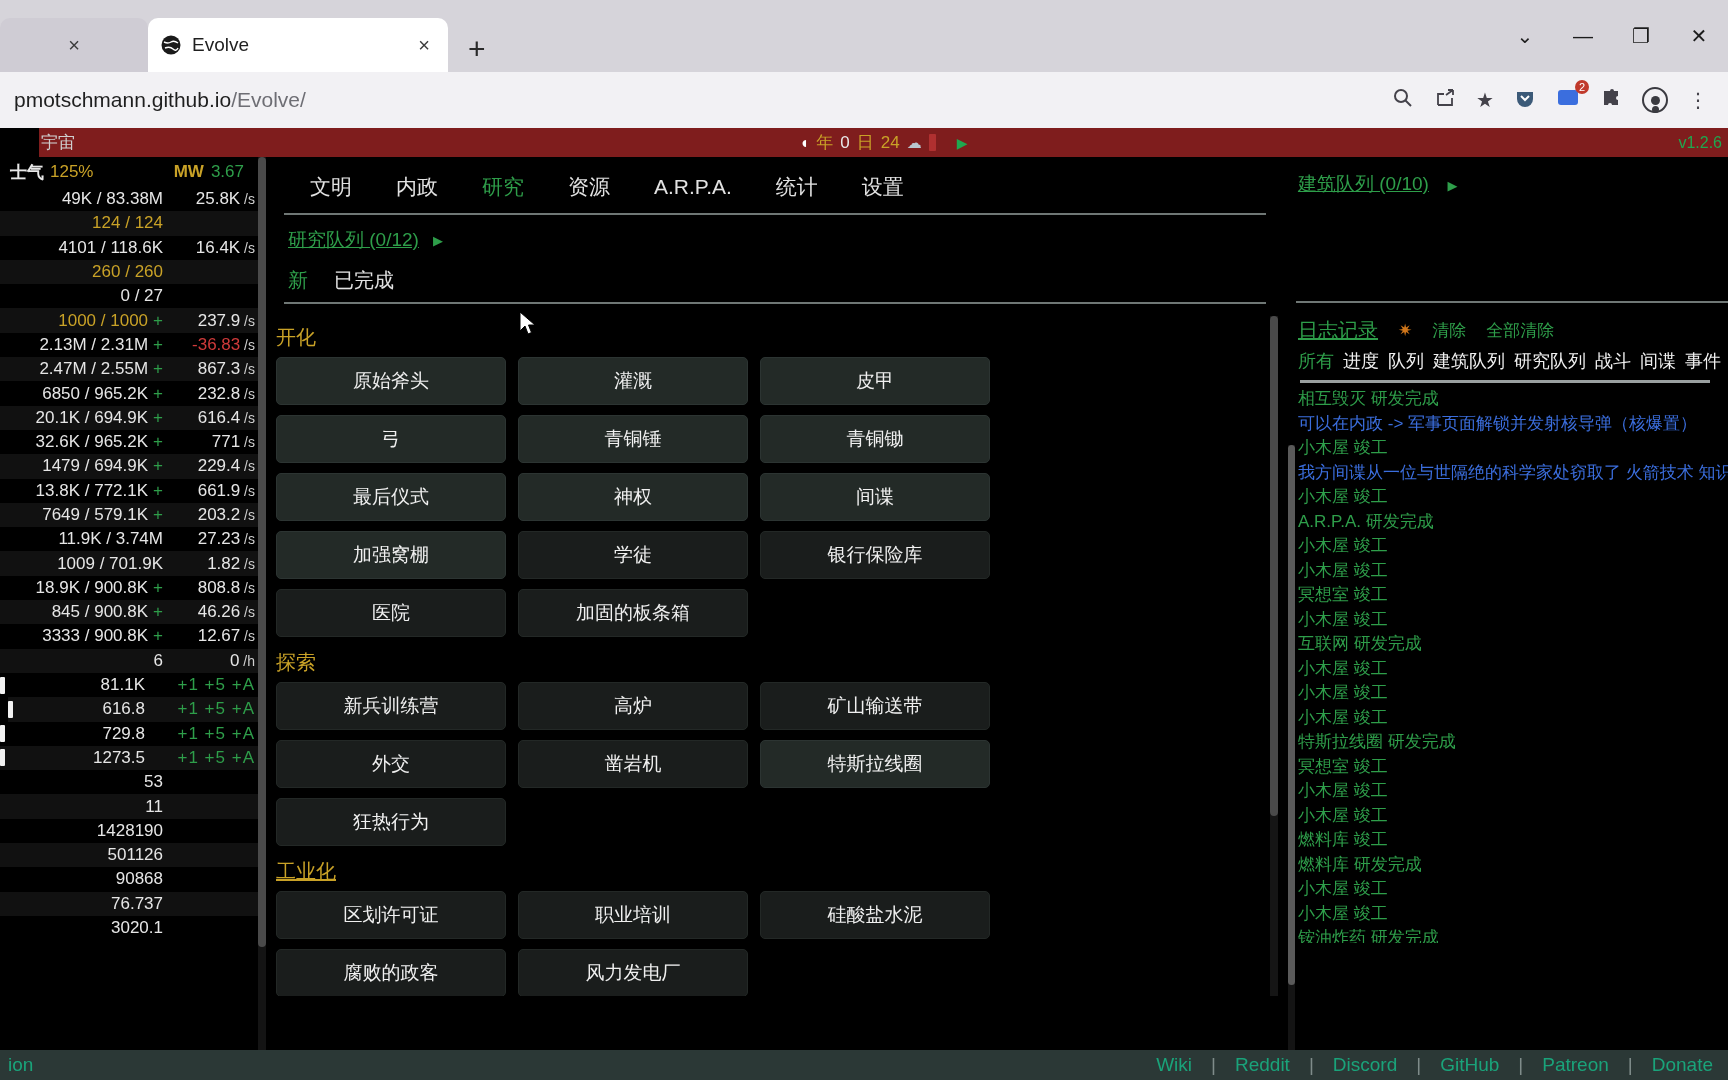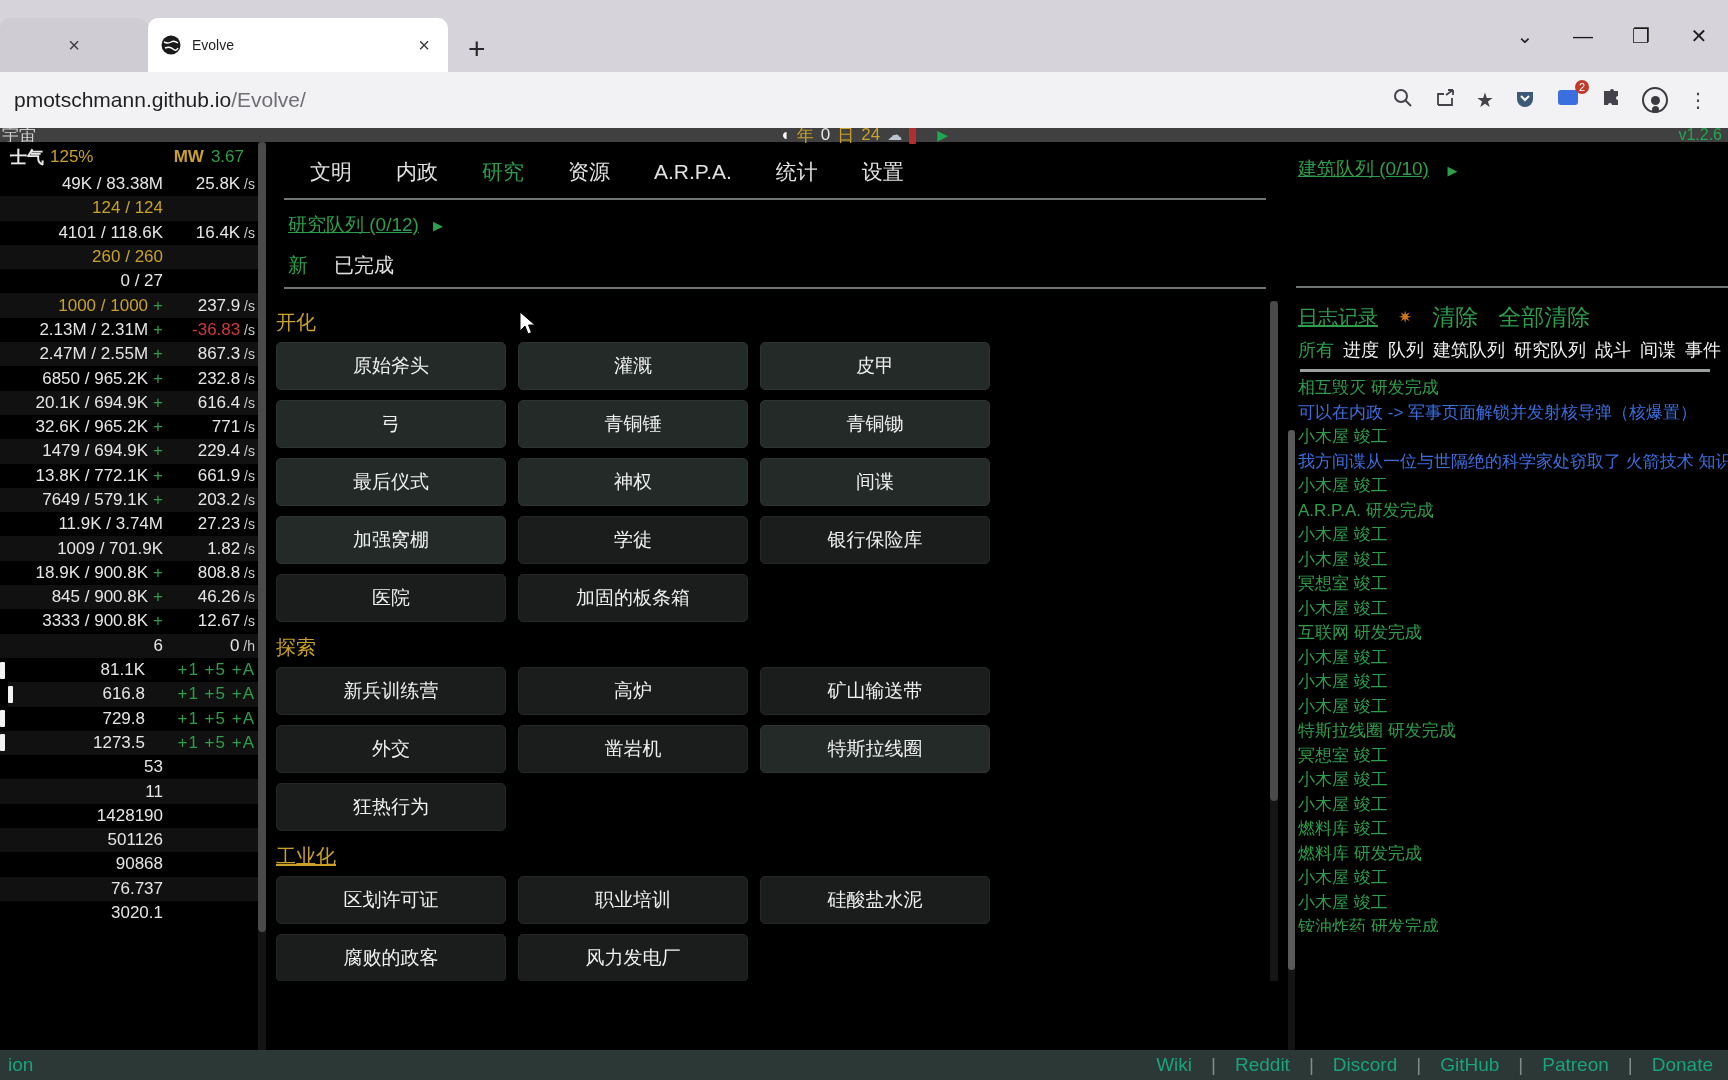--- a/index.html
+++ b/index.html
@@ -21,21 +21,21 @@
     border-radius: 10px 10px 0 0; display: flex; align-items: center;
     justify-content: center; position: relative;
   }
   .tab-ghost .x { color: #3c3c3c; font-size: 20px; }
   .tab-active {
     width: 300px; height: 54px; background: #fff;
     border-radius: 10px 10px 0 0; display: flex; align-items: center;
     padding: 0 12px; gap: 10px; position: relative;
   }
   .tab-favicon { width: 22px; height: 22px; }
-  .tab-title { font-size: 14px; color: #1f1f1f; flex: 1; white-space: nowrap; }
+  .tab-title { font-size: 19px; color: #1f1f1f; flex: 1; white-space: nowrap; }
   .tab-x { font-size: 20px; color: #3c3c3c; padding: 0 6px; }
   .new-tab { font-size: 30px; color: #2a2a2a; padding: 0 20px 8px 20px; line-height: 1; }
   .win-ctrls {
     position: absolute; right: 0; top: 0; height: 72px;
     display: flex; align-items: center; gap: 0;
   }
   .win-btn {
     width: 58px; height: 72px; display: flex; align-items: center;
     justify-content: center; color: #1c1c1c; font-size: 20px;
   }
@@ -61,22 +61,22 @@
     content: ""; width: 9px; height: 9px; border-radius: 50%;
     background: #3a3a40; box-shadow: 0 9px 0 -1px #3a3a40;
   }
 
   
   .game {
     position: relative; width: 1728px; height: 952px;
     background: #000; color: #dcdcdc; overflow: hidden;
   }
   .topbar {
-    height: 14px; background: #404040; display: flex; align-items: center;
-    position: relative; font-size: 17px;
+    height: 29px; background: #7f1d1d; display: flex; align-items: center;
+    position: relative; font-size: 17px; margin-left: 39px;
   }
   .topbar .universe { color: #cfcfcf; padding-left: 2px; font-size: 17px; }
   .topbar .center {
     position: absolute; left: 0; right: 0; display: flex;
     justify-content: center; align-items: center; gap: 7px;
   }
   .moon-ico { color: #fff; font-size: 16px; }
   .t-year { color: #c9a227; font-size: 17px; }
   .t-num { color: #e8e8e8; font-size: 17px; }
   .t-day { color: #c9a227; font-size: 17px; }
@@ -179,21 +179,21 @@
   
   .rightcol { width: 444px; flex: 0 0 444px; position: relative; }
   .build-queue { padding: 14px 0 0 14px; }
   .bq-link { color: #2e9e4a; font-size: 19px; text-decoration: underline; }
   .rc-rule { height: 2px; background: #6f7775; margin: 104px 0 0 12px; }
   .msg-head {
     display: flex; align-items: center; gap: 20px; padding: 14px 0 0 14px;
   }
   .msg-title { color: #2e9e4a; font-size: 20px; text-decoration: underline; }
   .gear-ico { color: #d0761a; font-size: 17px; }
-  .msg-act { color: #2e9e4a; font-size: 23px; }
+  .msg-act { color: #2e9e4a; font-size: 17px; }
   .msg-filters {
     display: flex; gap: 9px; padding: 5px 0 0 14px; flex-wrap: nowrap;
     font-size: 18px; align-items: baseline;
   }
   .msg-filters .f { color: #f0f0f0; white-space: nowrap; }
   .msg-filters .f.active { color: #2e9e4a; }
   .msg-hrule { height: 3px; background: #9aa0a0; margin: 7px 18px 0 16px; }
   .log-list {
     padding: 4px 0 0 14px; overflow: hidden; height: 560px;
   }

